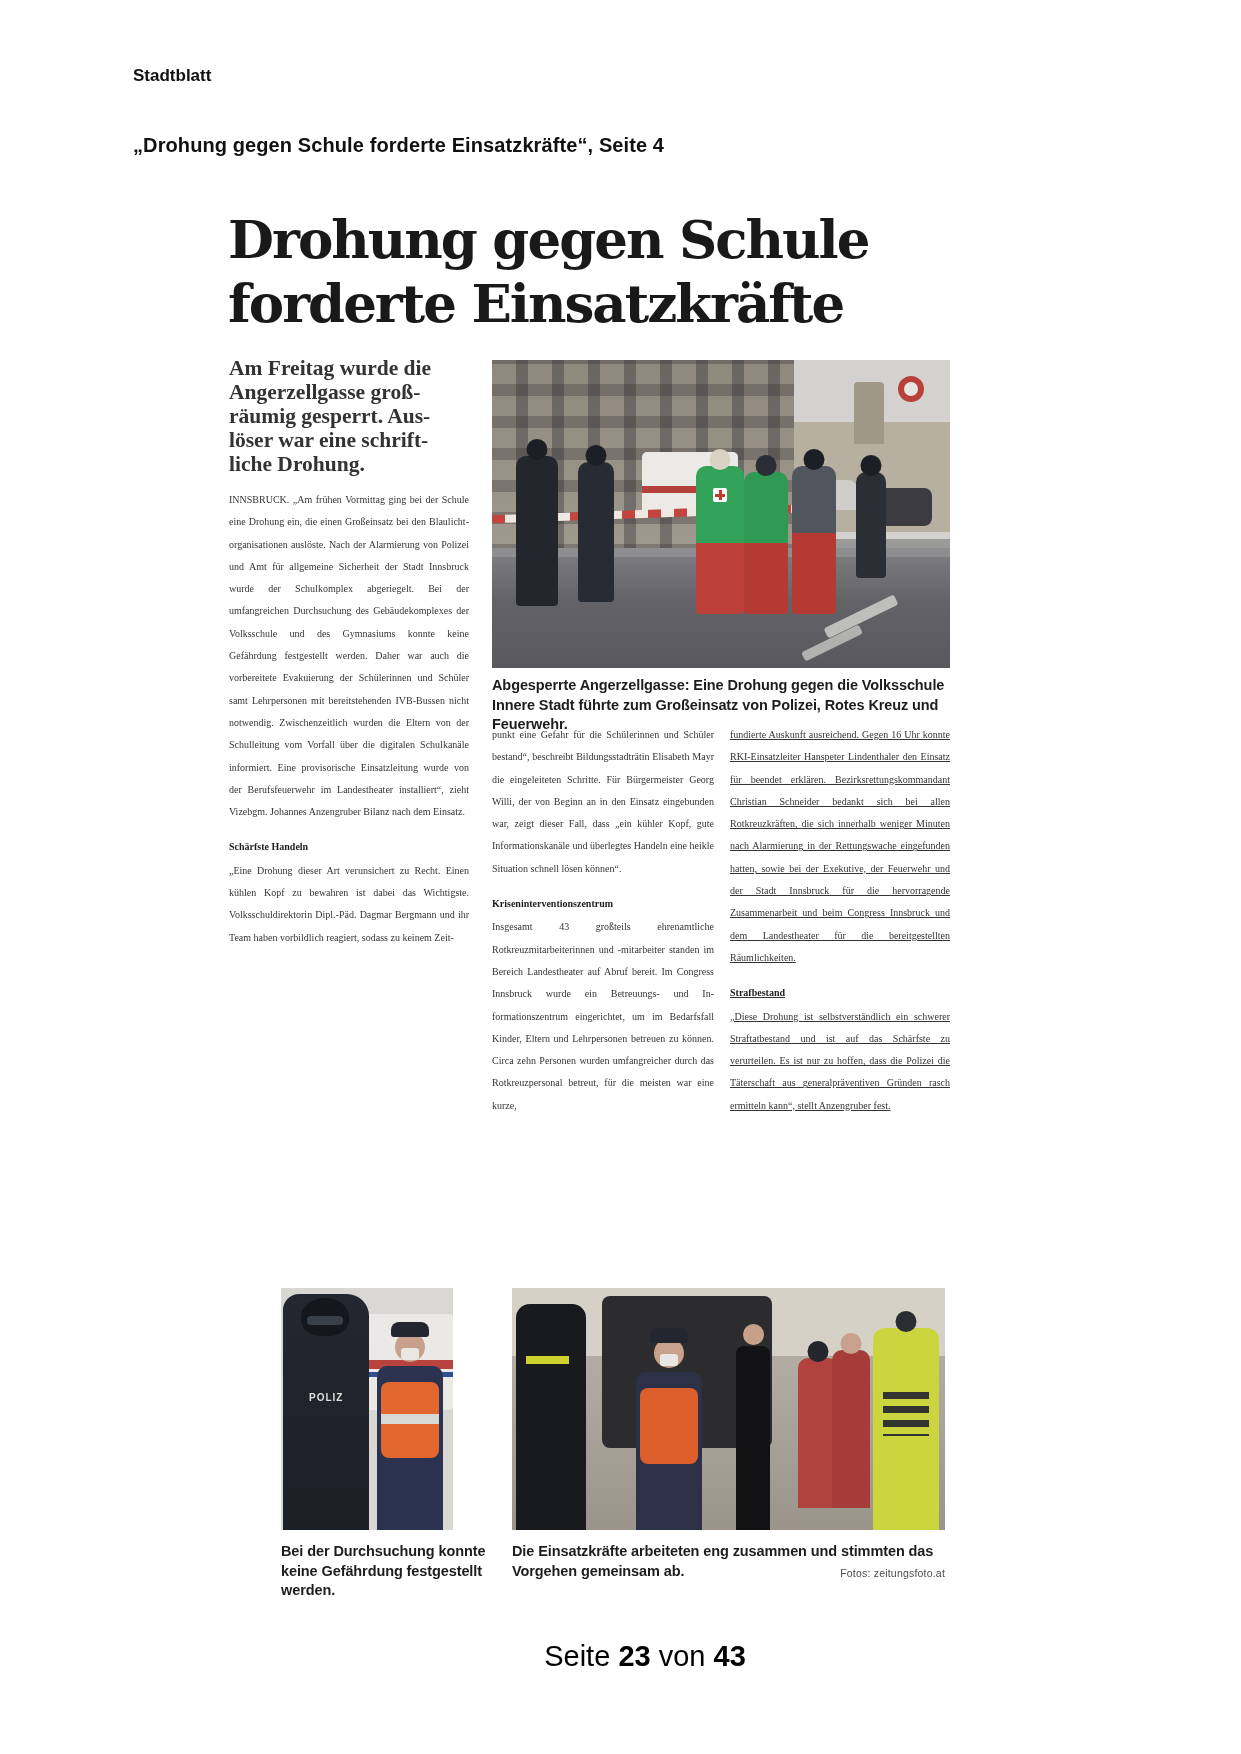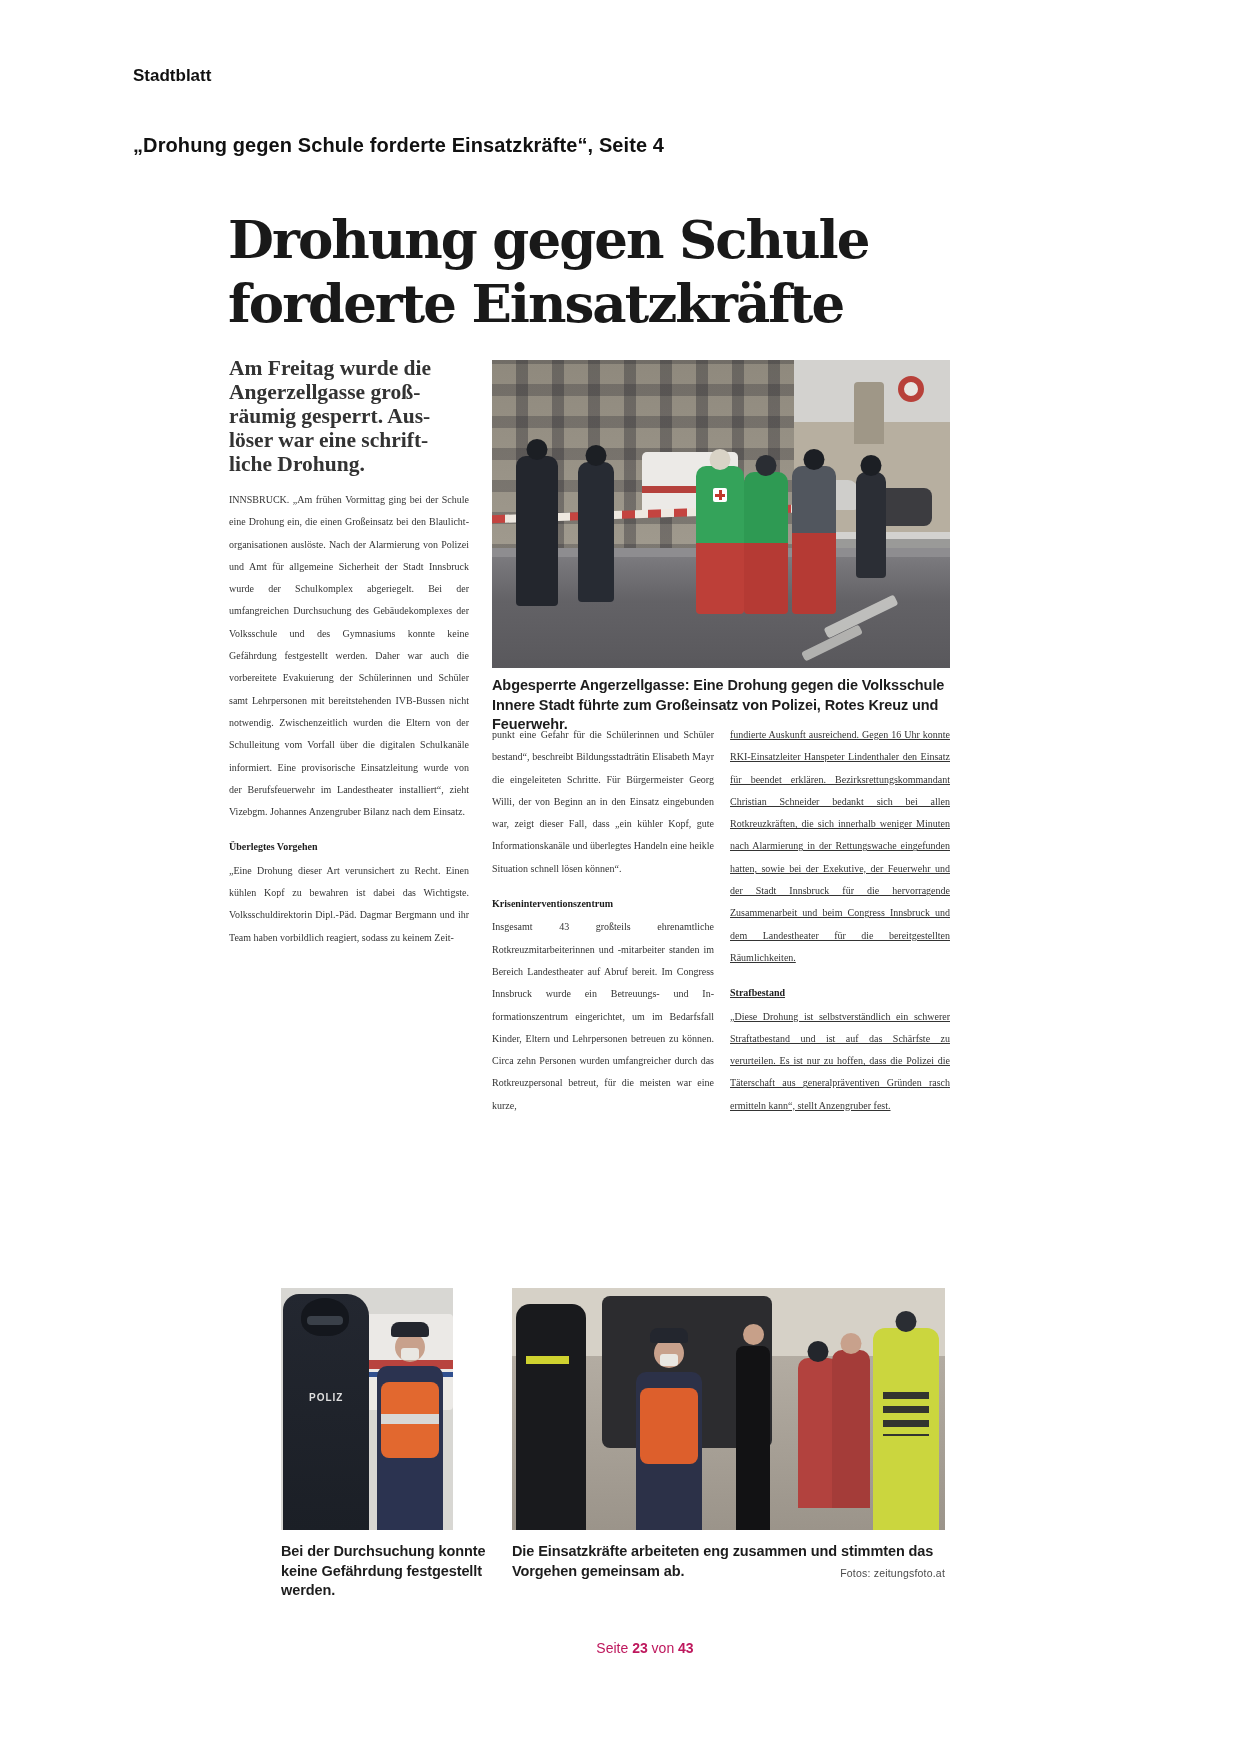--- a/index.html
+++ b/index.html
@@ -14,21 +14,21 @@
   .masthead {
     position:absolute; left:133px; top:66px;
     font-size:17px; font-weight:700; color:#111;
   }
   .refline {
     position:absolute; left:133px; top:134px;
     font-size:20px; font-weight:700; color:#111; letter-spacing:0.1px;
   }
   .footer {
     position:absolute; left:345px; top:1640px; width:600px;
-    text-align:center; font-size:14px; color:#be185d;
+    text-align:center; font-size:29px; color:#000000;
   }
   .footer .b { font-weight:700; }
 
   
   .headline {
     position:absolute; left:228px; top:207px;
     font-family:"DejaVu Serif", serif; font-weight:700;
     font-size:53px; line-height:64px; letter-spacing:-2px;
     color:#191919; white-space:nowrap;
   }
@@ -228,21 +228,21 @@
     <div class="fig mp-p3">
         <div class="head"></div>
       </div>
     <div class="mp-sign"></div>
   </div>
 
   <div class="caption main-caption">Abgesperrte Angerzellgasse: Eine Drohung gegen die Volksschule Innere Stadt führte zum Großeinsatz von Polizei, Rotes Kreuz und Feuerwehr.</div>
 
   <div class="col col1">
     <p>INNSBRUCK. „Am frühen Vormittag ging bei der Schule eine Drohung ein, die einen Großeinsatz bei den Blaulicht­organisationen auslöste. Nach der Alarmierung von Polizei und Amt für allgemei­ne Sicherheit der Stadt Innsbruck wurde der Schulkomplex abge­riegelt. Bei der umfangreichen Durchsuchung des Gebäude­komplexes der Volksschule und des Gymnasiums konnte keine Gefährdung festgestellt werden. Daher war auch die vorbereitete Evakuierung der Schülerinnen und Schüler samt Lehrpersonen mit bereitstehenden IVB-Bussen nicht notwendig. Zwischenzeit­lich wurden die Eltern von der Schulleitung vom Vorfall über die digitalen Schulkanäle informiert. Eine provisorische Einsatzleitung wurde von der Berufsfeuerwehr im Landestheater installiert“, zieht Vizebgm. Johannes Anzen­gruber Bilanz nach dem Einsatz.</p>
-    <p class="subhead">Überlegtes Vorgehen</p>
+    <p class="subhead">Schärfste Handeln</p>
     <p>„Eine Drohung dieser Art verun­sichert zu Recht. Einen kühlen Kopf zu bewahren ist dabei das Wichtigste. Volksschuldirekto­rin Dipl.-Päd. Dagmar Bergmann und ihr Team haben vorbildlich reagiert, sodass zu keinem Zeit-</p>
   </div>
   <div class="col col2">
     <p>punkt eine Gefahr für die Schü­lerinnen und Schüler bestand“, beschreibt Bildungsstadträtin Elisabeth Mayr die eingeleiteten Schritte. Für Bürgermeister Georg Willi, der von Beginn an in den Einsatz eingebunden war, zeigt dieser Fall, dass „ein kühler Kopf, gute Informationskanäle und überlegtes Handeln eine heikle Situation schnell lösen können“.</p>
     <p class="subhead">Kriseninterventionszentrum</p>
     <p>Insgesamt 43 großteils ehren­amtliche Rotkreuzmitarbeiterin­nen und -mitarbeiter standen im Bereich Landestheater auf Abruf bereit. Im Congress Innsbruck wurde ein Betreuungs- und In­formationszentrum eingerichtet, um im Bedarfsfall Kinder, Eltern und Lehrpersonen betreuen zu können. Circa zehn Personen wurden umfangreicher durch das Rotkreuzpersonal betreut, für die meisten war eine kurze,</p>
   </div>
   <div class="col col3">
     <p>fundierte Auskunft ausreichend. Gegen 16 Uhr konnte RKI-Einsatz­leiter Hanspeter Lindenthaler den Einsatz für beendet erklären. Bezirksrettungskommandant Christian Schneider bedankt sich bei allen Rotkreuzkräften, die sich innerhalb weniger Minuten nach Alarmierung in der Rettungswa­che eingefunden hatten, sowie bei der Exekutive, der Feuerwehr und der Stadt Innsbruck für die hervorragende Zusammenarbeit und beim Congress Innsbruck und dem Landestheater für die bereitgestellten Räumlichkeiten.</p>
     <p class="subhead">Strafbestand</p>

